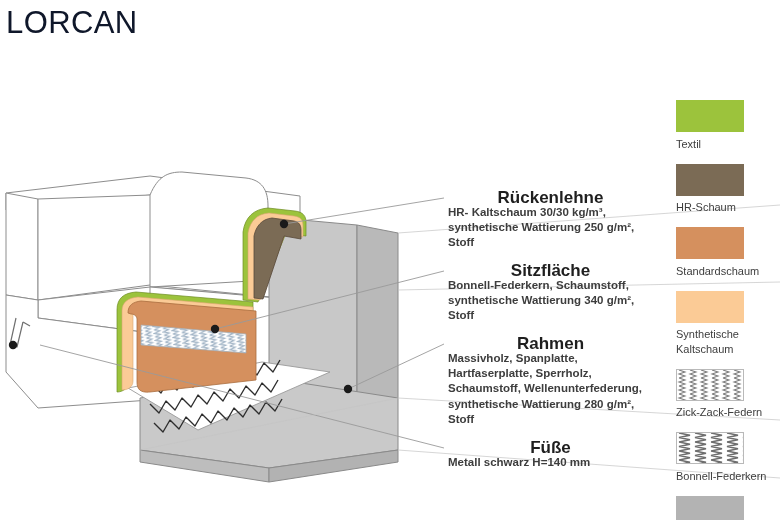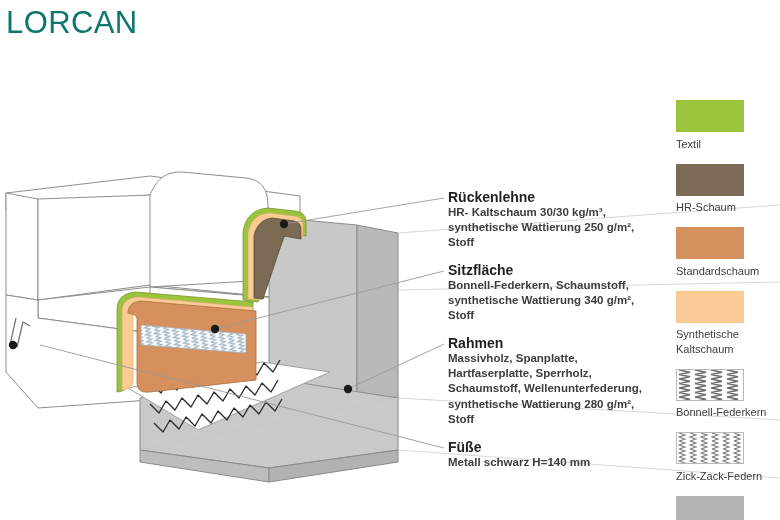--- a/index.html
+++ b/index.html
@@ -6,29 +6,29 @@
   body{
     width:780px;height:520px;position:relative;overflow:hidden;
     background:#ffffff;
     font-family:"Liberation Sans", sans-serif;
     color:#3b3b3b;
     -webkit-font-smoothing:antialiased;
   }
   #page-title{
     position:absolute;left:6px;top:4px;
     font-size:31px;line-height:38px;
-    font-weight:400;color:#0f766e;letter-spacing:0.4px;
+    font-weight:400;color:#0f172a;letter-spacing:0.4px;
   }
 
   
   #illustration{position:absolute;left:0;top:0;width:780px;height:520px;}
 
   
   .anno{position:absolute;width:205px;}
-  .anno .hd{font-size:14px;font-weight:700;color:#1f1f1f;line-height:15px;}
+  .anno .hd{font-size:17px;font-weight:700;color:#1f1f1f;line-height:15px;text-align:center;}
   .anno .bd{font-size:11.5px;font-weight:700;color:#3d3d3d;line-height:15.2px;}
   #anno-back{left:448px;top:190px;}
   #anno-seat{left:448px;top:263px;}
   #anno-frame{left:448px;top:336px;}
   #anno-feet{left:448px;top:440px;}
 
   
   #legend{position:absolute;left:676px;top:100px;width:104px;}
   .lg-item{margin-bottom:12.5px;}
   .sw{width:68px;height:32px;box-sizing:border-box;}
@@ -182,30 +182,30 @@
     <div class="sw" style="background: rgb(213, 144, 94);"></div>
     <div class="lg-label">Standardschaum</div>
   </div>
   <div class="lg-item">
     <div class="sw" style="background: rgb(251, 203, 150);"></div>
     <div class="lg-label">Synthetische Kaltschaum</div>
   </div>
   <div class="lg-item">
     <div class="sw pat">
       <svg width="66" height="30" viewBox="0 0 66 30">
+        <rect x="0" y="0" width="66" height="30" fill="url(#pat-zigzag)"></rect>
+      </svg>
+    </div>
+    <div class="lg-label">Zick-Zack-Federn</div>
+  </div>
+  <div class="lg-item">
+    <div class="sw pat">
+      <svg width="66" height="30" viewBox="0 0 66 30">
         <rect x="0" y="0" width="66" height="30" fill="url(#pat-bonnell)"></rect>
       </svg>
     </div>
     <div class="lg-label">Bonnell-Federkern</div>
   </div>
   <div class="lg-item">
-    <div class="sw pat">
-      <svg width="66" height="30" viewBox="0 0 66 30">
-        <rect x="0" y="0" width="66" height="30" fill="url(#pat-zigzag)"></rect>
-      </svg>
-    </div>
-    <div class="lg-label">Zick-Zack-Federn</div>
-  </div>
-  <div class="lg-item">
     <div class="sw" style="background: rgb(179, 179, 179);"></div>
 
   </div>
 </div>
 
 </body></html>

